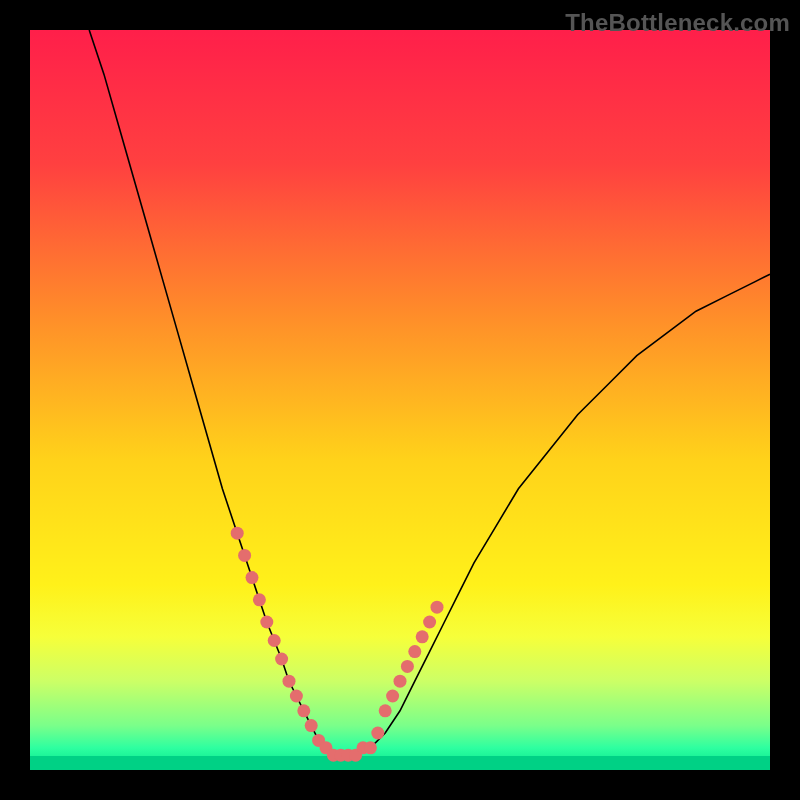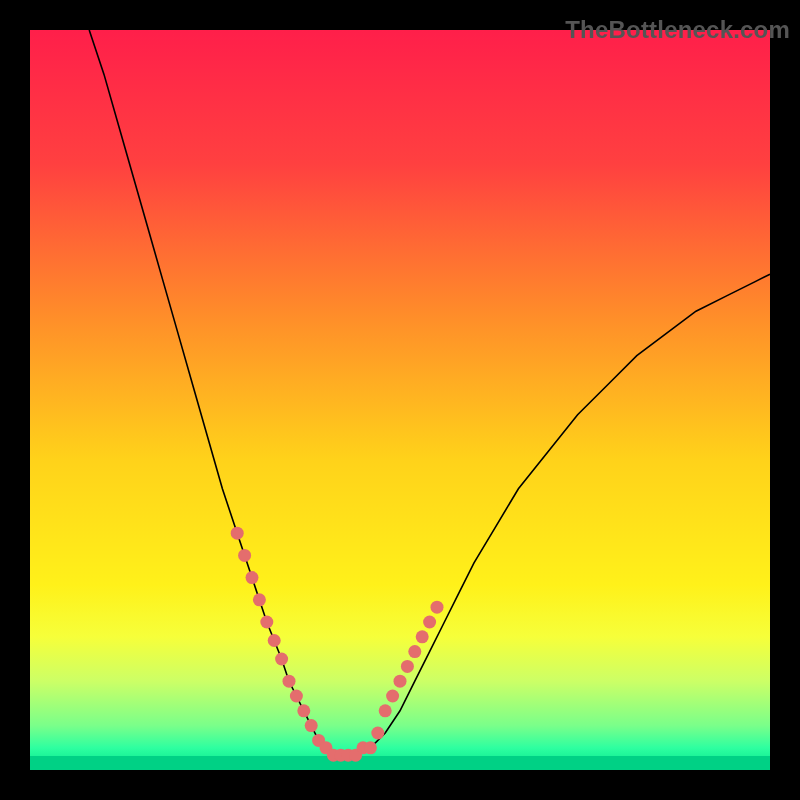--- a/index.html
+++ b/index.html
@@ -18,21 +18,21 @@
     width: 740px;
     height: 740px;
     box-sizing: border-box;
   }
   .gradient {
     position: absolute;
     left: 0; top: 0; right: 0; bottom: 0;
   }
   .watermark {
     position: absolute;
-    top: 16px;
+    top: 9px;
     right: 10px;
     color: #555;
     font-size: 24px;
     font-weight: 600;
     letter-spacing: 0.2px;
     user-select: none;
   }
   svg.curve {
     position: absolute;
     left: 0; top: 0;

